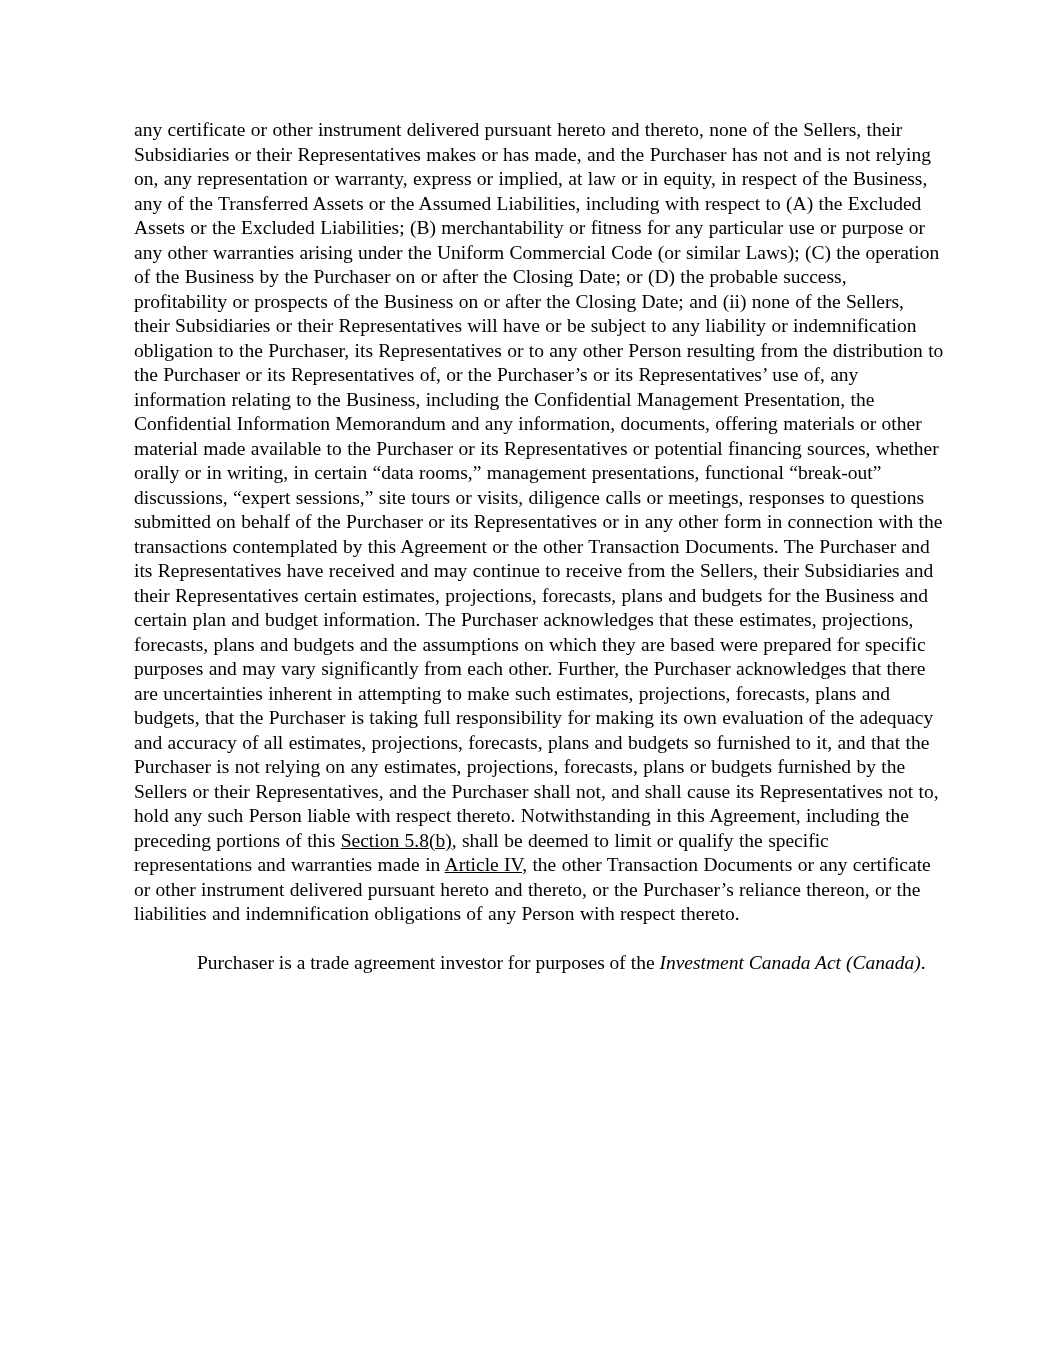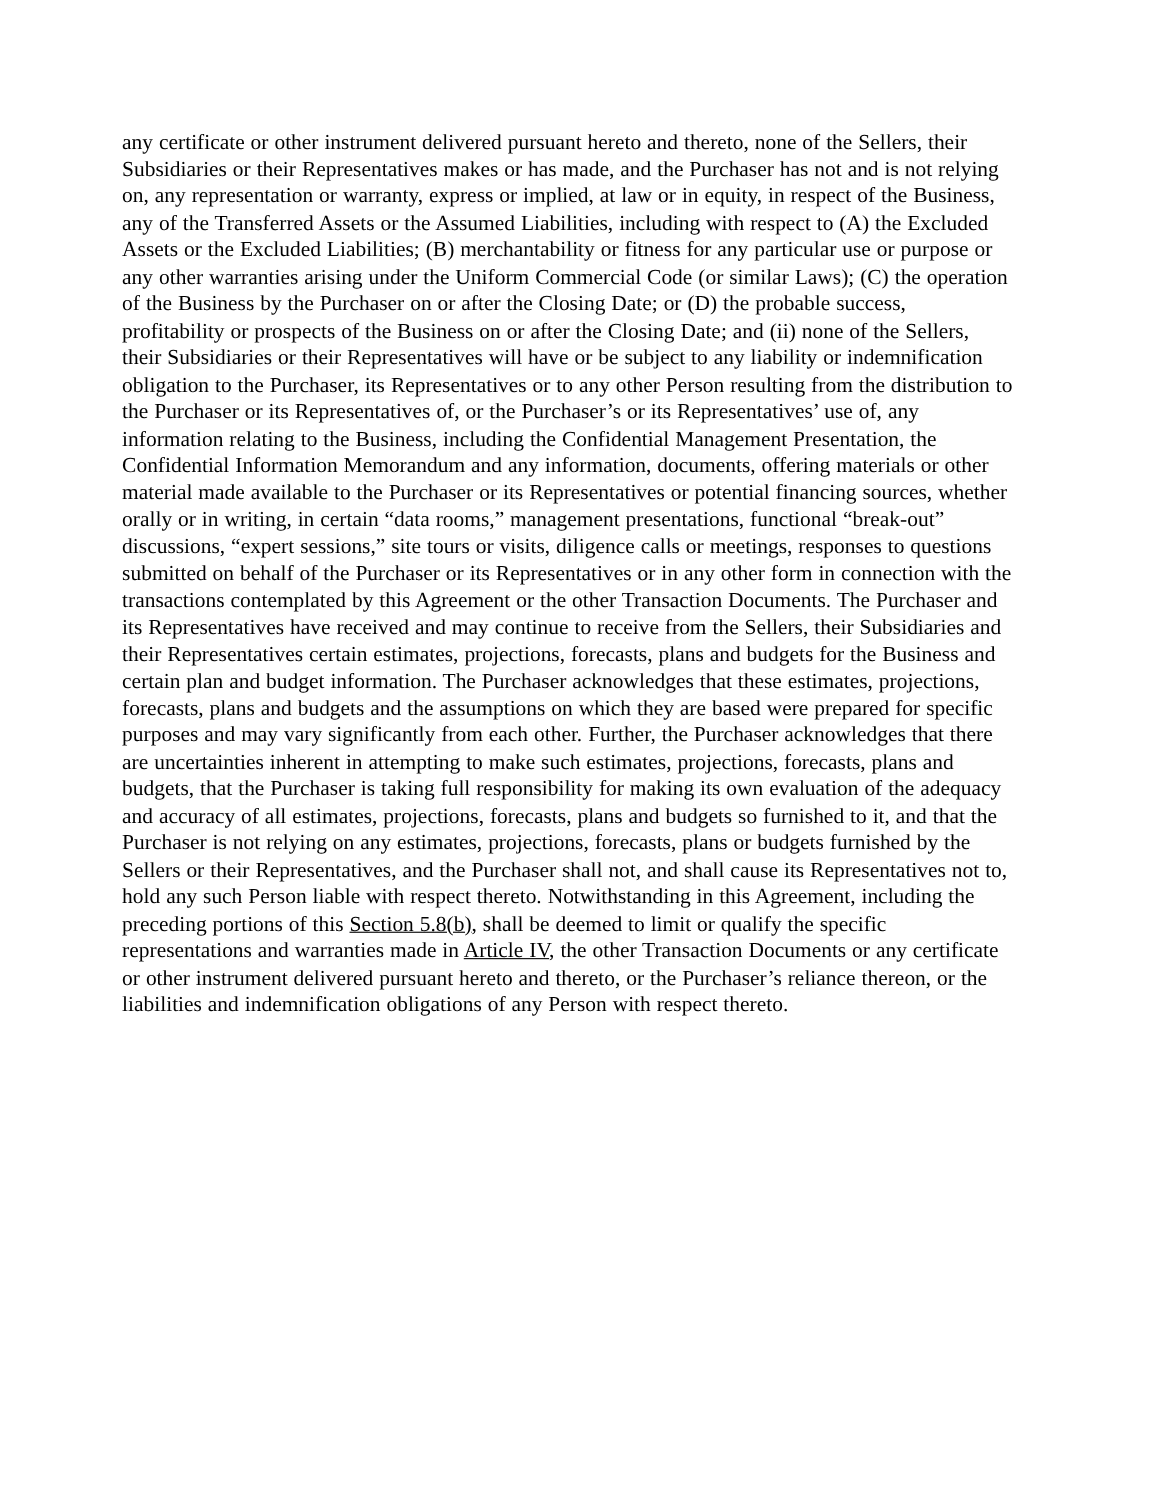--- a/index.html
+++ b/index.html
@@ -11,21 +11,21 @@
     position: relative;
     width: 1055px;
     height: 1365px;
     background: #ffffff;
     font-family: "Liberation Serif", serif;
     color: #000000;
     overflow: hidden;
   }
   .content {
     position: absolute;
-    left: 111px;
+    left: 134px;
     top: 118px;
     width: 810px;
   }
   .body-text {
     font-size: 19.5px;
     line-height: 24.5px;
     margin: 0;
     text-align: left;
     word-spacing: 0.5px;
   }
@@ -60,16 +60,17 @@
 </style>
 </head>
 <body>
 
 <div class="page">
   <div class="content">
 
     <p class="body-text"><span class="seg-normal">any certificate or other instrument delivered pursuant hereto and thereto, none of the Sellers, their Subsidiaries or their Representatives makes or has made, and the Purchaser has not and is not relying on, any representation or warranty, express or implied, at law or in equity, in respect of the Business, any of the Transferred Assets or the Assumed Liabilities, including with respect to (A) the Excluded Assets or the Excluded Liabilities; (B) merchantability or fitness for any particular use or purpose or any other warranties arising under the Uniform Commercial Code (or similar Laws); (C) the operation of the Business by the Purchaser on or after the Closing Date; or (D) the probable success, profitability or prospects of the Business on or after the Closing Date; and (ii) none of the Sellers, their Subsidiaries or their Representatives will have or be subject to any liability or indemnification obligation to the Purchaser, its Representatives or to any other Person resulting from the distribution to the Purchaser or its Representatives of, or the Purchaser’s or its Representatives’ use of, any information relating to the Business, including the Confidential Management Presentation, the Confidential Information Memorandum and any information, documents, offering materials or other material made available to the Purchaser or its Representatives or potential financing sources, whether orally or in writing, in certain “data rooms,” management presentations, functional “break-out” discussions, “expert sessions,” site tours or visits, diligence calls or meetings, responses to questions submitted on behalf of the Purchaser or its Representatives or in any other form in connection with the transactions contemplated by this Agreement or the other Transaction Documents.  The Purchaser and its Representatives have received and may continue to receive from the Sellers, their Subsidiaries and their Representatives certain estimates, projections, forecasts, plans and budgets for the Business and certain plan and budget information.  The Purchaser acknowledges that these estimates, projections, forecasts, plans and budgets and the assumptions on which they are based were prepared for specific purposes and may vary significantly from each other.  Further, the Purchaser acknowledges that there are uncertainties inherent in attempting to make such estimates, projections, forecasts, plans and budgets, that the Purchaser is taking full responsibility for making its own evaluation of the adequacy and accuracy of all estimates, projections, forecasts, plans and budgets so furnished to it, and that the Purchaser is not relying on any estimates, projections, forecasts, plans or budgets furnished by the Sellers or their Representatives, and the Purchaser shall not, and shall cause its Representatives not to, hold any such Person liable with respect thereto.  Notwithstanding in this Agreement, including the preceding portions of this </span><span class="seg-underline">Section 5.8(b)</span><span class="seg-normal">, shall be deemed to limit or qualify the specific representations and warranties made in </span><span class="seg-underline">Article IV</span><span class="seg-normal">, the other Transaction Documents or any certificate or other instrument delivered pursuant hereto and thereto, or the Purchaser’s reliance thereon, or the liabilities and indemnification obligations of any Person with respect thereto.</span></p>
 
 
+    <p class="closing-paragraph"><span class="seg-normal">Purchaser is a trade agreement investor for purposes of the </span><span class="seg-italic">Investment Canada Act (Canada)</span><span class="seg-normal">.</span></p>
 
   </div>
 
 </div>
 
 </body></html>

